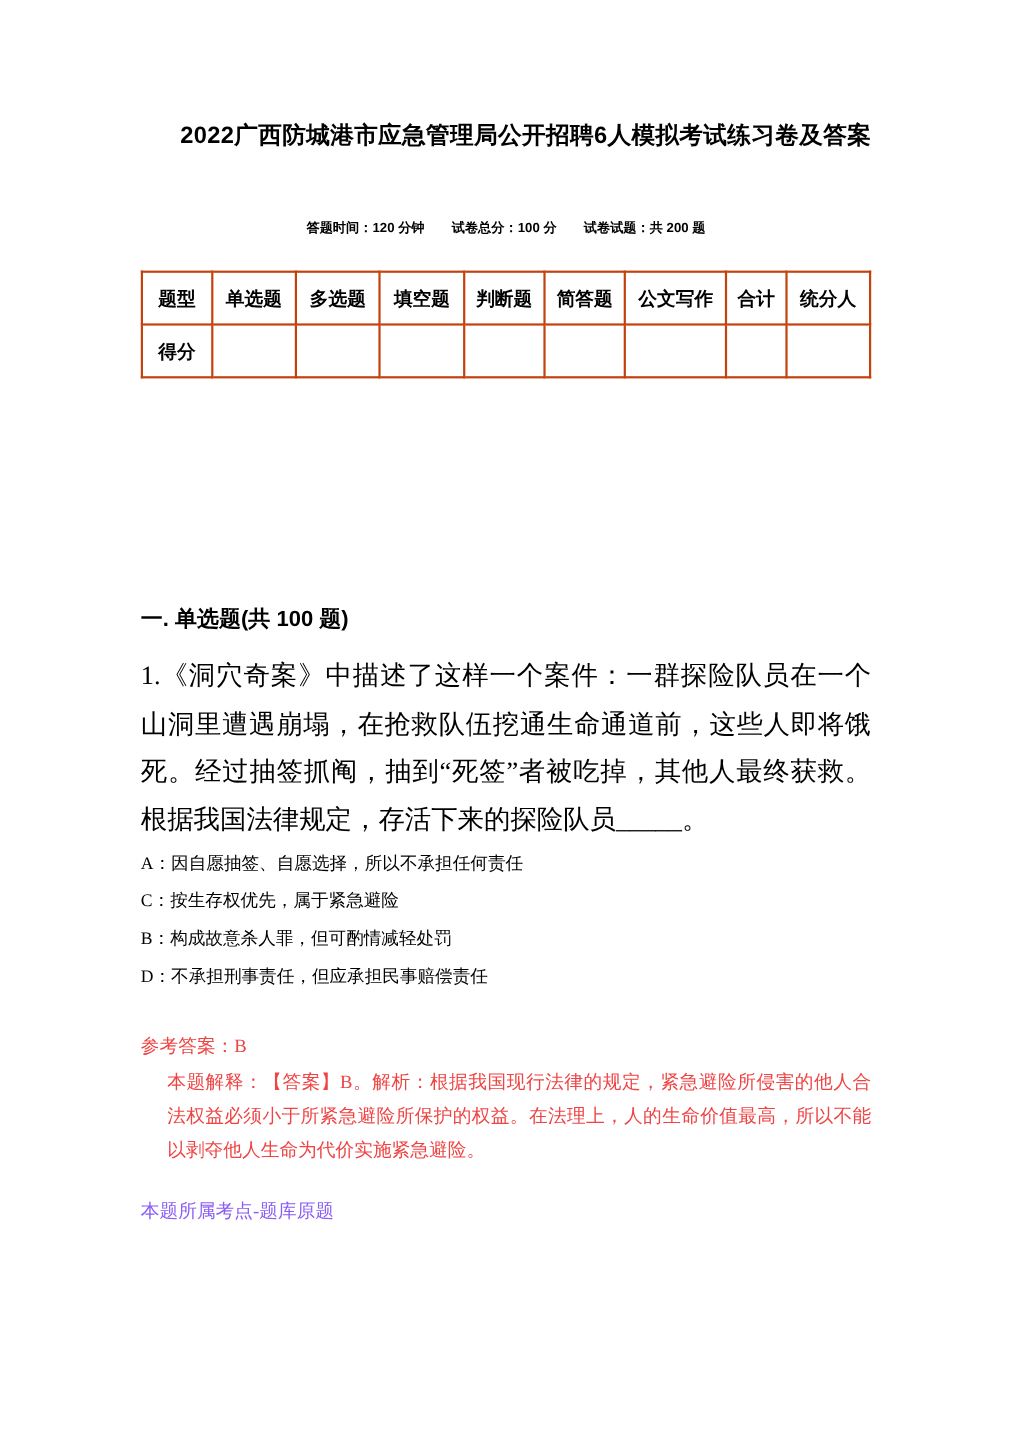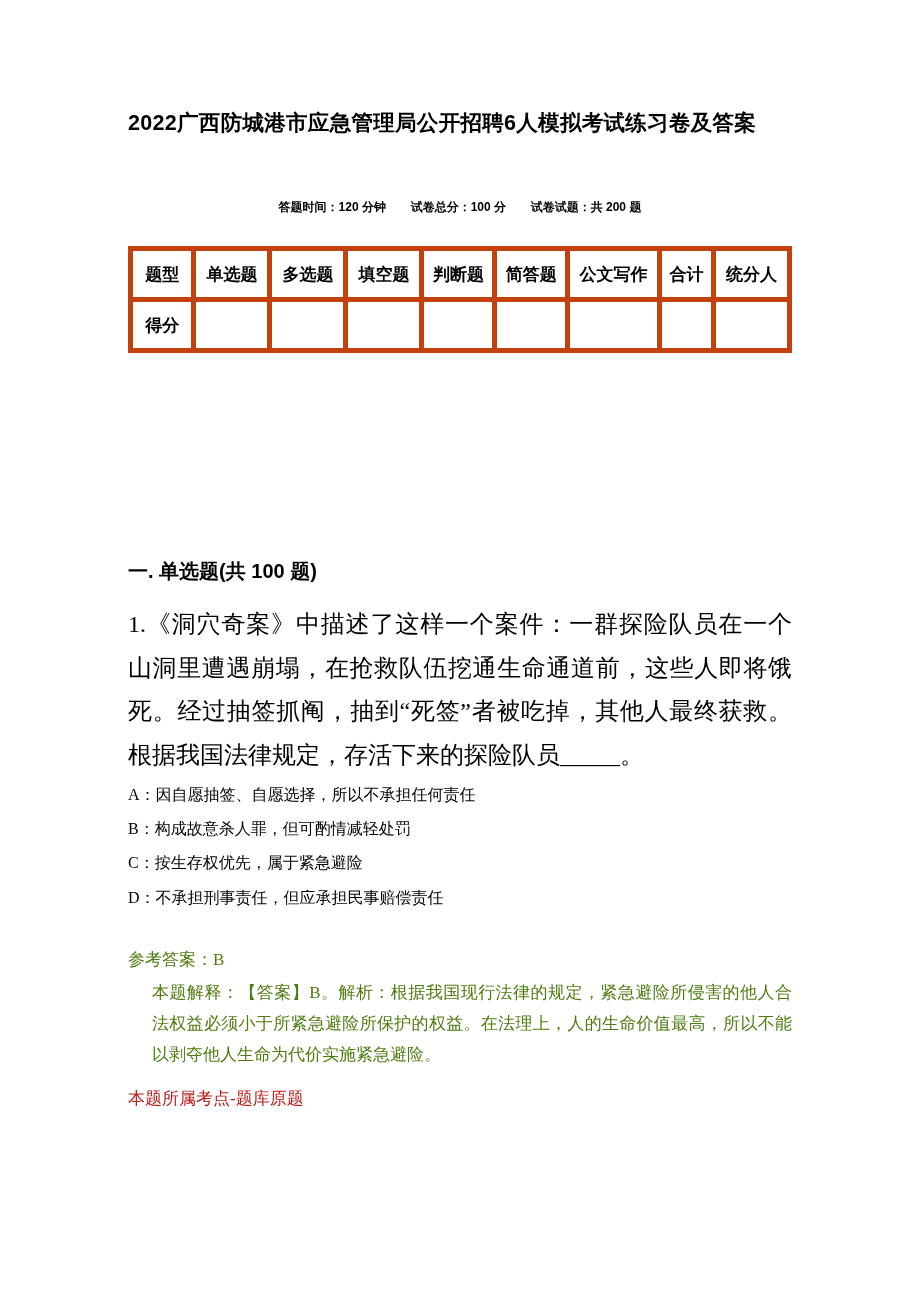--- a/index.html
+++ b/index.html
@@ -19,21 +19,21 @@
     height: 1302px;
     box-sizing: border-box;
     padding: 0 128px;
     position: relative;
   }
   .doc-title {
     margin-top: 108px;
     font-family: "Liberation Sans", sans-serif;
     font-size: 21.5px;
     font-weight: bold;
-    text-align: left;
+    text-align: right;
     letter-spacing: 0.3px;
     white-space: nowrap;
   }
   .exam-meta {
     margin-top: 62px;
     text-align: center;
     font-family: "Liberation Sans", sans-serif;
     font-size: 12px;
     font-weight: bold;
   }
@@ -43,21 +43,21 @@
   .meta-gap {
     width: 18px;
   }
   table.score-table {
     margin-top: 30px;
     width: 100%;
     border-collapse: collapse;
     table-layout: fixed;
   }
   table.score-table td, table.score-table th {
-    border: 5px solid #c2410c;
+    border: 2px solid #c2410c;
     height: 46px;
     text-align: center;
     vertical-align: middle;
     font-family: "Liberation Sans", sans-serif;
     font-size: 17px;
     font-weight: bold;
     padding: 0;
   }
   table.score-table col.c0 { width: 10.0%; }
   table.score-table col.c1 { width: 12.0%; }
@@ -83,38 +83,38 @@
     line-height: 1.82;
     text-align: justify;
     text-justify: inter-ideograph;
   }
   .q-option {
     font-size: 16px;
     line-height: 2.15;
   }
   .answer-area {
     margin-top: 30px;
-    color: #4d7c0f;
+    color: #ef4444;
   }
   .answer-line {
     font-size: 17px;
     line-height: 1.8;
   }
   .explain-line {
     font-size: 17px;
     line-height: 1.82;
     text-align: justify;
     text-justify: inter-ideograph;
     margin-top: 2px;
     margin-left: 24px;
   }
   .source-line {
-    margin-top: 16px;
+    margin-top: 27px;
     font-size: 17px;
-    color: #b91c1c;
+    color: #8b5cf6;
   }
 </style>
 </head>
 <body>
 
 <div class="page">
 
   <div class="doc-title">2022广西防城港市应急管理局公开招聘6人模拟考试练习卷及答案</div>
 
   <div class="exam-meta">
@@ -163,22 +163,22 @@
     </tbody>
   </table>
 
   <div class="section-heading">一. 单选题(共 100 题)</div>
 
   <div class="question-block">
     <div class="q-stem">
       <span>1.</span><span>《洞穴奇案》中描述了这样一个案件：一群探险队员在一个山洞里遭遇崩塌，在抢救队伍挖通生命通道前，这些人即将饿死。经过抽签抓阄，抽到“死签”者被吃掉，其他人最终获救。根据我国法律规定，存活下来的探险队员_____。</span>
     </div>
     <div class="q-option">A：因自愿抽签、自愿选择，所以不承担任何责任</div>
+    <div class="q-option">C：按生存权优先，属于紧急避险</div>
     <div class="q-option">B：构成故意杀人罪，但可酌情减轻处罚</div>
-    <div class="q-option">C：按生存权优先，属于紧急避险</div>
     <div class="q-option">D：不承担刑事责任，但应承担民事赔偿责任</div>
 
     <div class="answer-area">
       <div class="answer-line">参考答案：B</div>
       <div class="explain-line">本题解释：【答案】B。解析：根据我国现行法律的规定，紧急避险所侵害的他人合法权益必须小于所紧急避险所保护的权益。在法理上，人的生命价值最高，所以不能以剥夺他人生命为代价实施紧急避险。</div>
     </div>
 
     <div class="source-line">本题所属考点-题库原题</div>
   </div>
 

